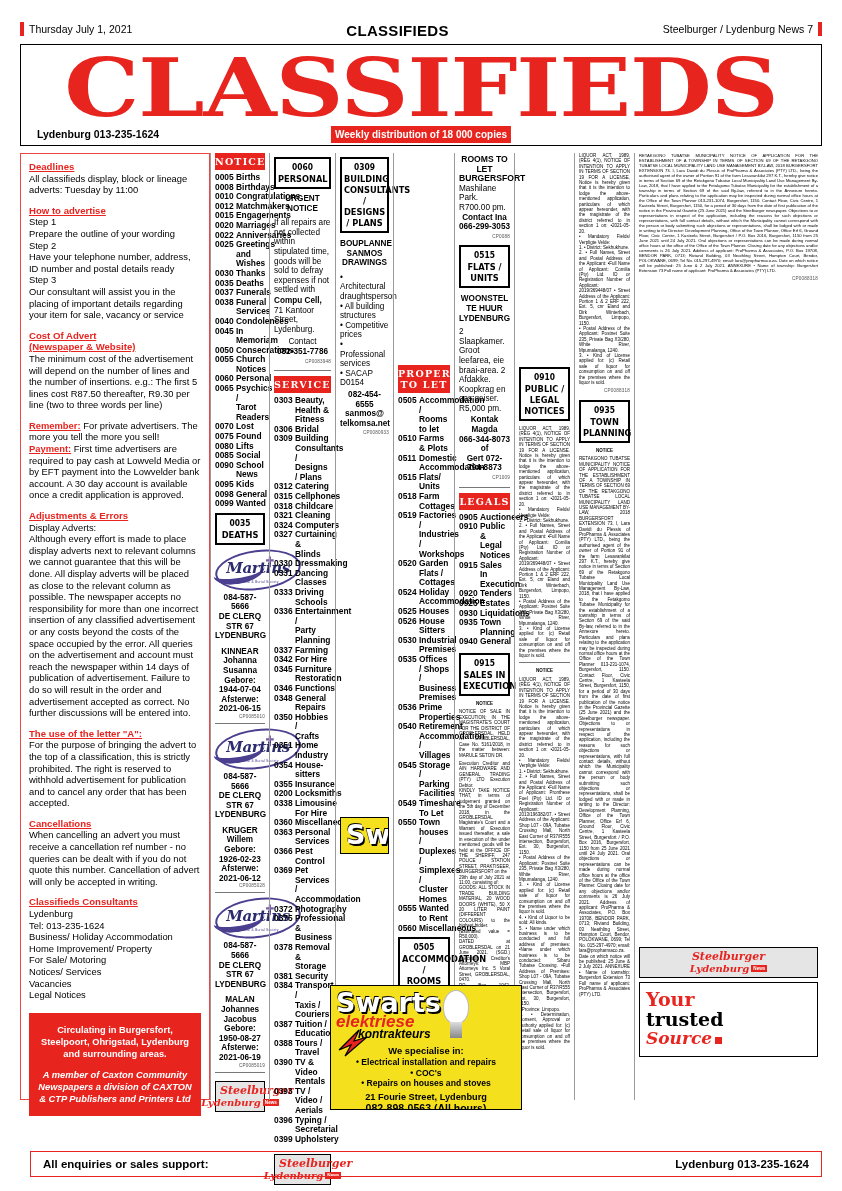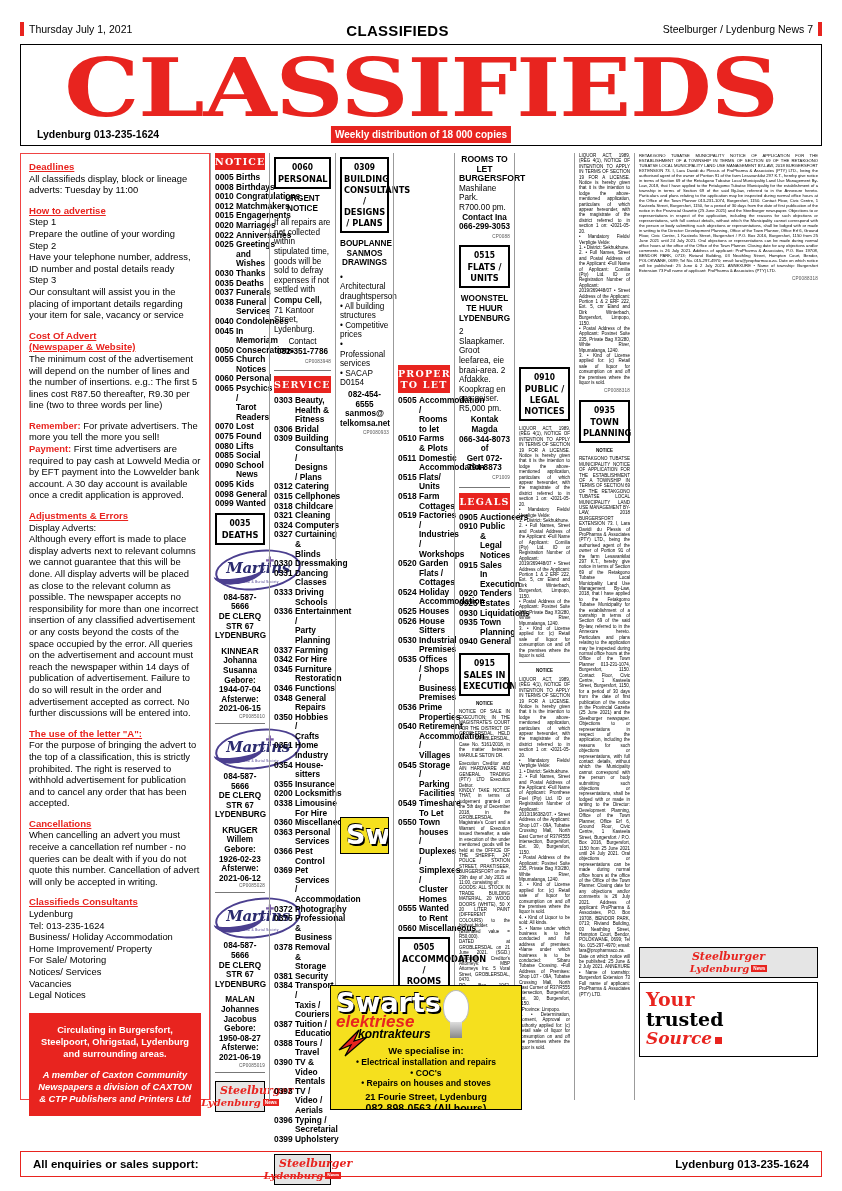--- a/index.html
+++ b/index.html
@@ -49,21 +49,21 @@
   .pad { padding: 0 4px; }
 
   
   .vrule { border-left:0.8px solid #9b9b9b; }
 
   
   .c1 .inner { border:1px solid #ef4444; height:100%; padding:7px 8px; font-size:9.4px;
                line-height:11.6px; }
   .hd { color:#e8241f; font-weight:bold; text-decoration:underline; font-size:9.6px;
         display:block; }
-  .inline-hd { color:#e8241f; font-weight:bold; }
+  .inline-hd { color:#e8241f; font-weight:bold; text-decoration:underline; }
   .blk { margin-bottom:9px; }
   .redbox { background:#e8241f; color:#fff; text-align:center; font-weight:bold;
             font-size:9.3px; line-height:12px; padding:11px 9px; margin-top:12px; }
   .redbox .ital { font-style:italic; margin-top:9px; display:block; }
 
   
   .sechead { background:#e8241f; color:#fff; text-align:center; font-weight:bold;
      font-family:"DejaVu Serif", serif; font-size:9.5px; letter-spacing:1.2px;
      padding:3px 0 3px; margin-bottom:3px; }
 
@@ -141,21 +141,21 @@
   .trusted .t1 { color:#e8241f; font-weight:bold; font-size:19px; line-height:20px;
       font-family:"DejaVu Serif", serif;}
   .trusted .t2 { color:#000; font-weight:bold; font-size:19px; line-height:20px;
       font-family:"DejaVu Serif", serif;}
   .trusted .t3 { color:#e8241f; font-weight:bold; font-size:17px; font-style:italic;
       font-family:"DejaVu Serif", serif; line-height:19px;}
   .trusted .sq { display:inline-block; width:7px; height:7px; background:#e8241f;
       margin-left:3px; }
 
   
-  .footer { position:absolute; left:20px; right:20px; bottom:14px; height:26px;
+  .footer { position:absolute; left:30px; right:20px; bottom:14px; height:26px;
      border:1.5px solid #e8241f; display:flex; align-items:center;
      justify-content:space-between; padding:0 12px; font-weight:bold; font-size:11.5px;}
   .footer .l { }
   .footer .r { }
 </style>
 </head>
 <body>
 
 <div class="page">
 

